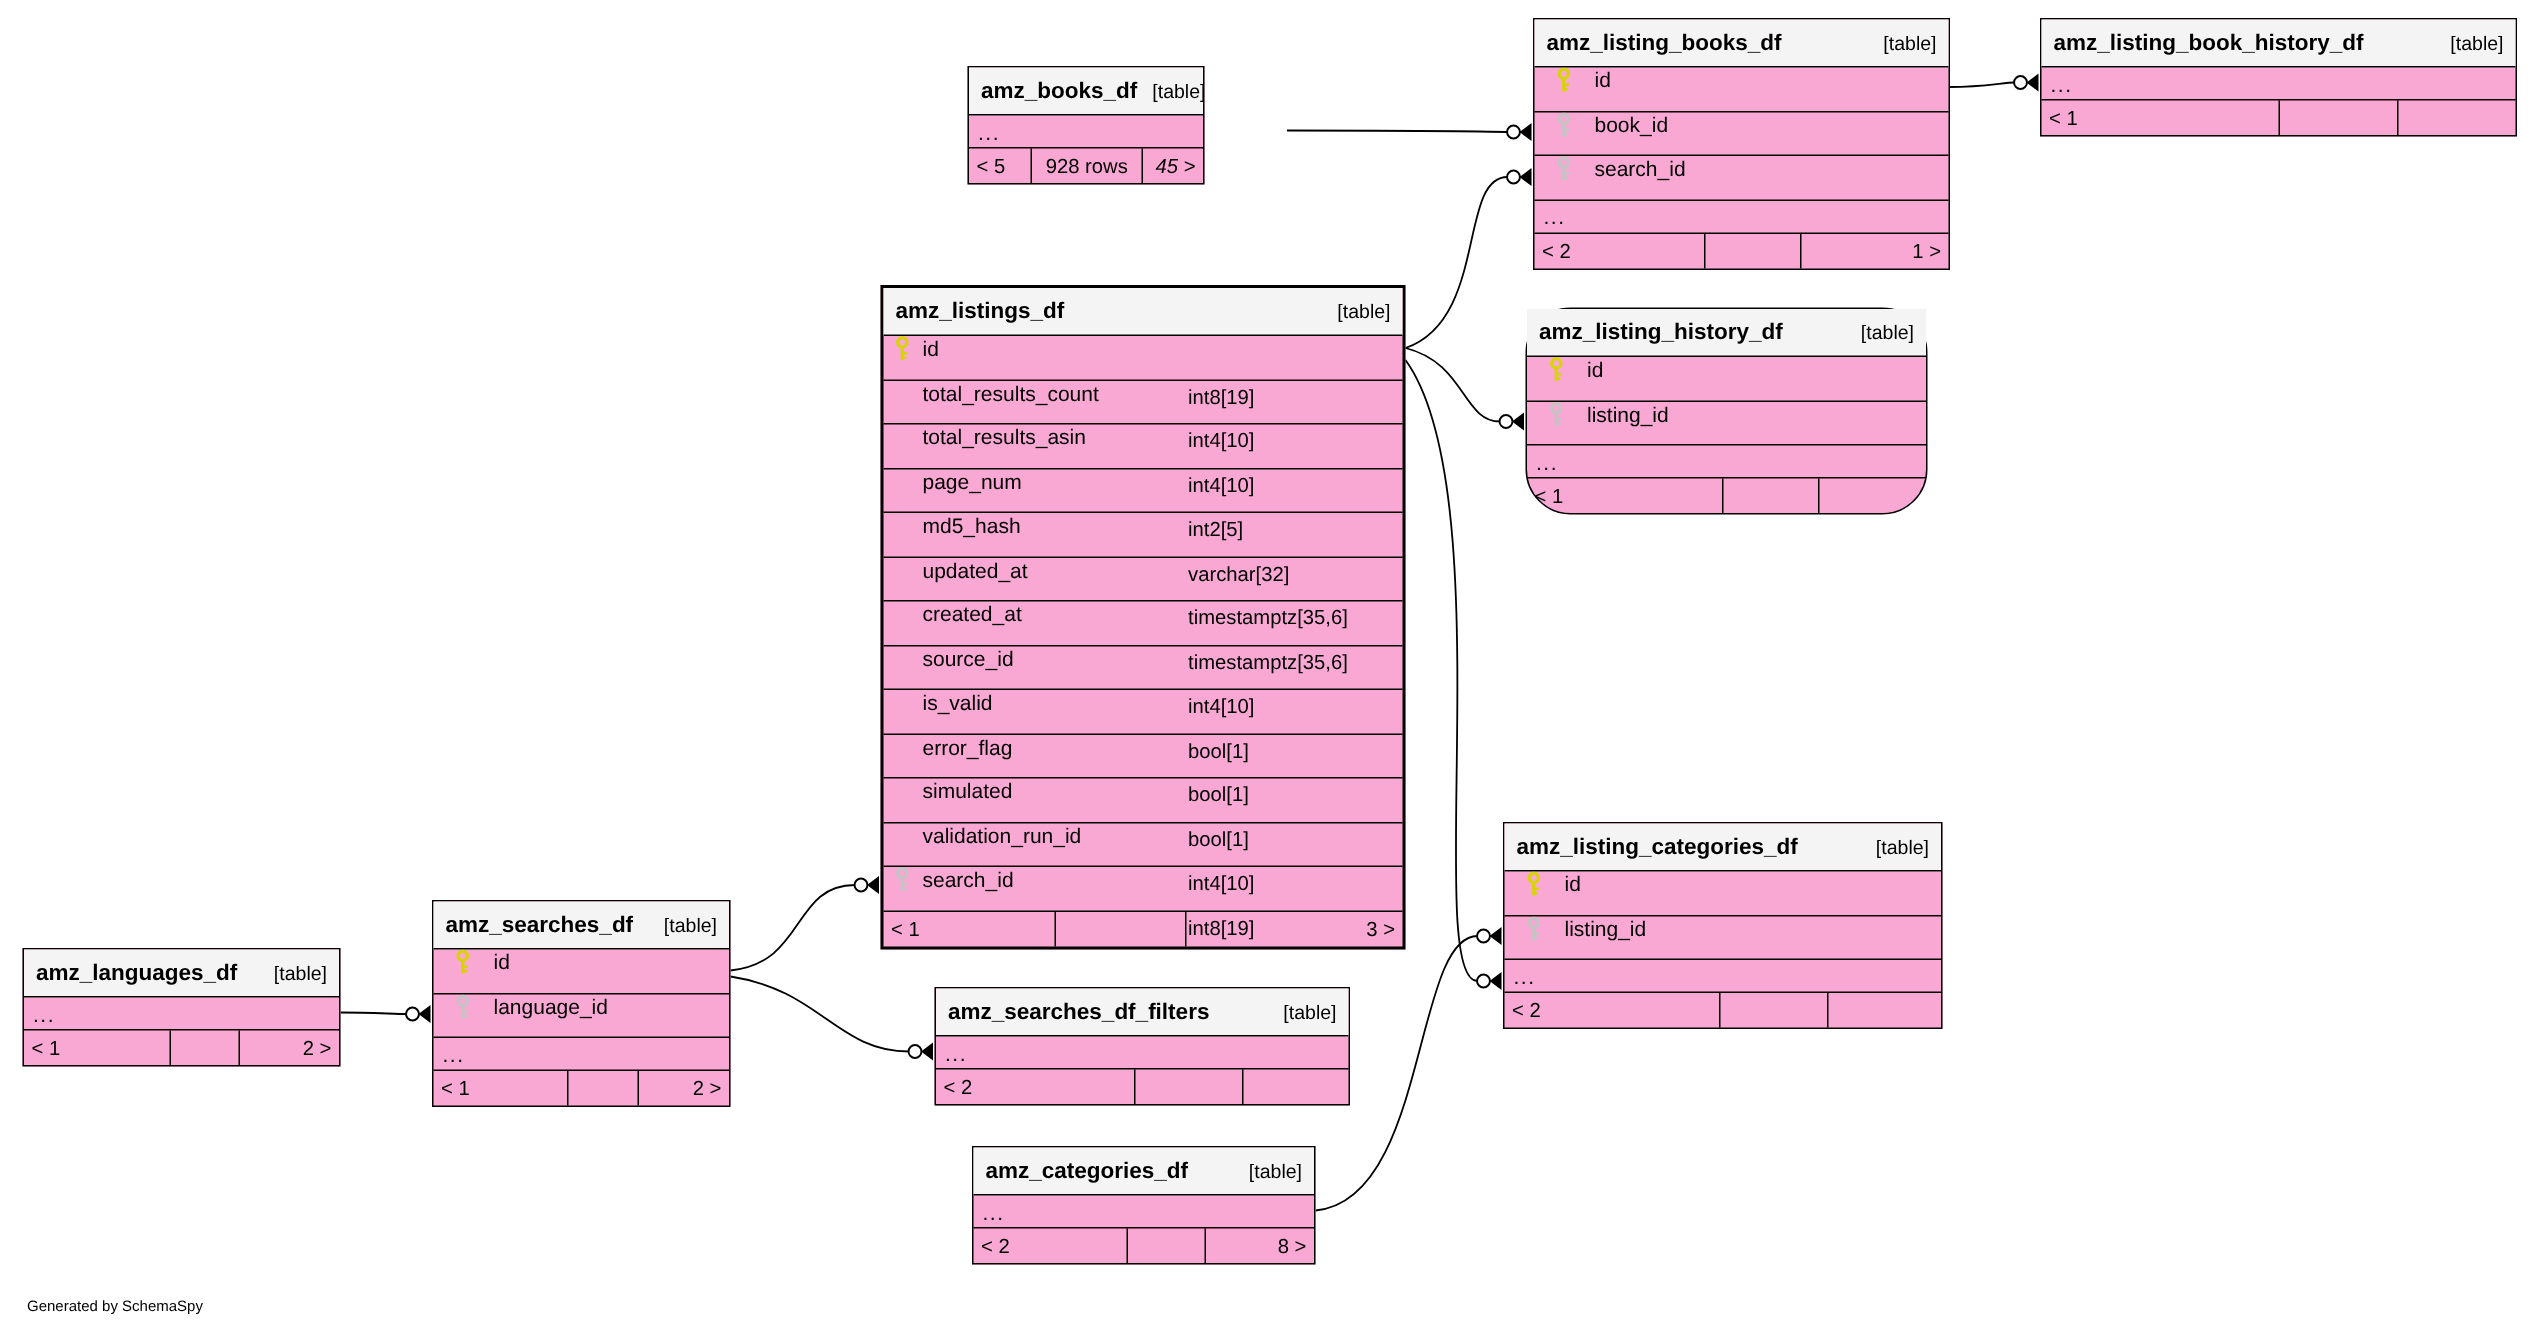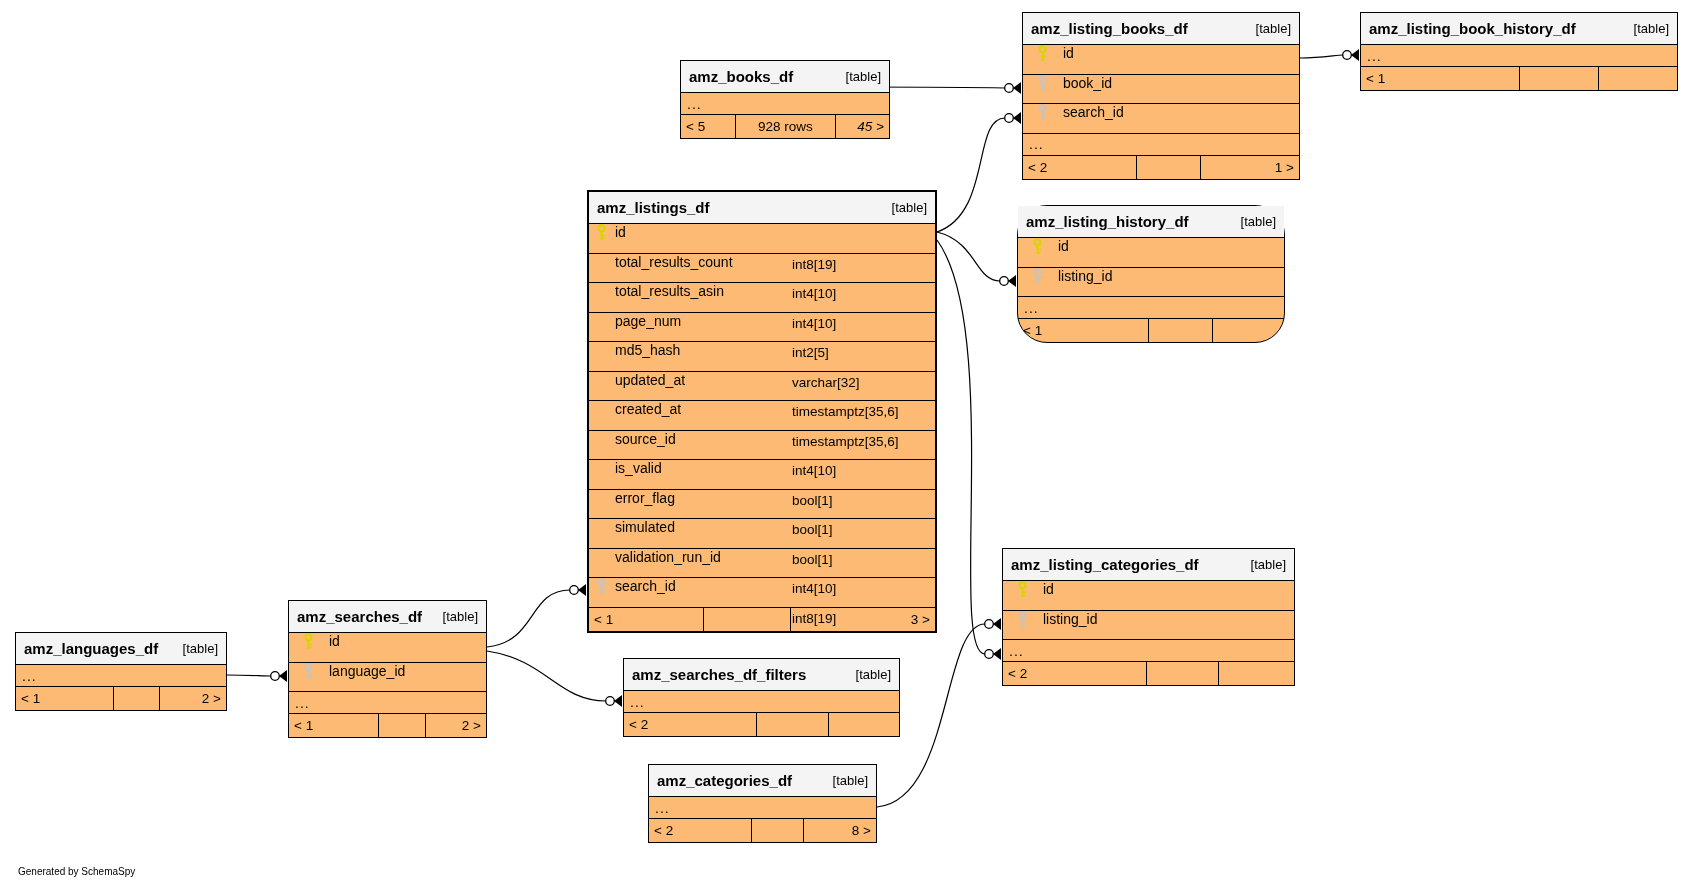--- a/index.html
+++ b/index.html
@@ -1,20 +1,20 @@
 <!DOCTYPE html>
 <html><head>
 <meta charset="utf-8">
 <style>
   html,body{margin:0;padding:0;background:#ffffff;}
   #stage{position:relative;width:1688px;height:895px;background:#ffffff;overflow:hidden;
          font-family:"Liberation Sans","DejaVu Sans",sans-serif;}
   #edges{position:absolute;left:0;top:0;width:1688px;height:895px;}
   #tables{position:absolute;left:0;top:0;width:1688px;height:895px;}
-  .tn{position:absolute;background:#fdba74;border:1px solid #000;box-sizing:border-box;cursor:pointer;}
+  .tn{position:absolute;background:#f9a8d4;border:1px solid #000;box-sizing:border-box;cursor:pointer;}
   .tn.emph{border-width:2px;}
   .th{display:flex;justify-content:space-between;align-items:center;height:32px;
       background:#f4f4f4;border-bottom:1px solid #000;padding:0 8px;box-sizing:border-box;}
   .th .nm{font-weight:bold;font-size:15px;color:#000;white-space:nowrap;}
   .th .tg{font-size:13px;color:#000;margin-left:10px;white-space:nowrap;}
   .tr{display:flex;align-items:flex-start;height:29.5px;border-bottom:1px solid #000;box-sizing:border-box;}
   .tr:last-of-type{}
   .keycell{flex:0 0 24px;display:flex;align-items:center;justify-content:center;}
   .tn:not(.emph) .keycell{flex:0 0 38px;}
   .colname{font-size:14px;color:#000;white-space:nowrap;padding-left:2px;flex:1 1 auto;}
@@ -73,21 +73,21 @@
         <circle cx="574" cy="590" r="4.3" fill="#ffffff" stroke="#000000" stroke-width="1.3"></circle>
         <polygon points="578,590 586,584 586,596" fill="#000000"></polygon>
       </g>
       <g>
         <path d="M487,651 C547,660 558,701 606,701" fill="none" stroke="#000000" stroke-width="1.2"></path>
         <circle cx="610" cy="701" r="4.3" fill="#ffffff" stroke="#000000" stroke-width="1.3"></circle>
         <polygon points="614,701 622,695 622,707" fill="#000000"></polygon>
       </g>
     </svg>
   <div id="tables">
-      <div class="tn" style="left: 680px; top: 44px; width: 210px; margin-top: 16px;">
+      <div class="tn" style="left: 645px; top: 44px; width: 158px;">
         <div class="th">
           <span class="nm">amz_books_df</span>
           <span class="tg">[table]</span>
         </div>
         <div class="dots">...</div>
         <div class="tf">
           <span class="fc l" style="width: 26%;">&lt; 5</span>
           <span class="fc m" style="width: 48%;">928 rows</span>
           <span class="fc r" style="width: 26%; font-style: italic;">45 &gt;</span>
         </div>

